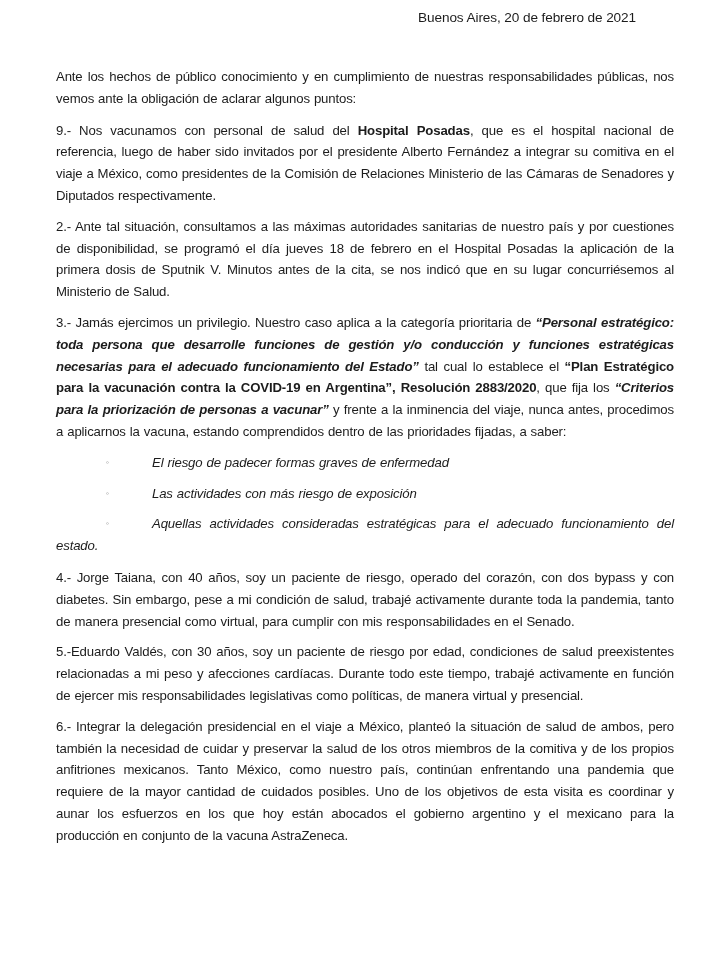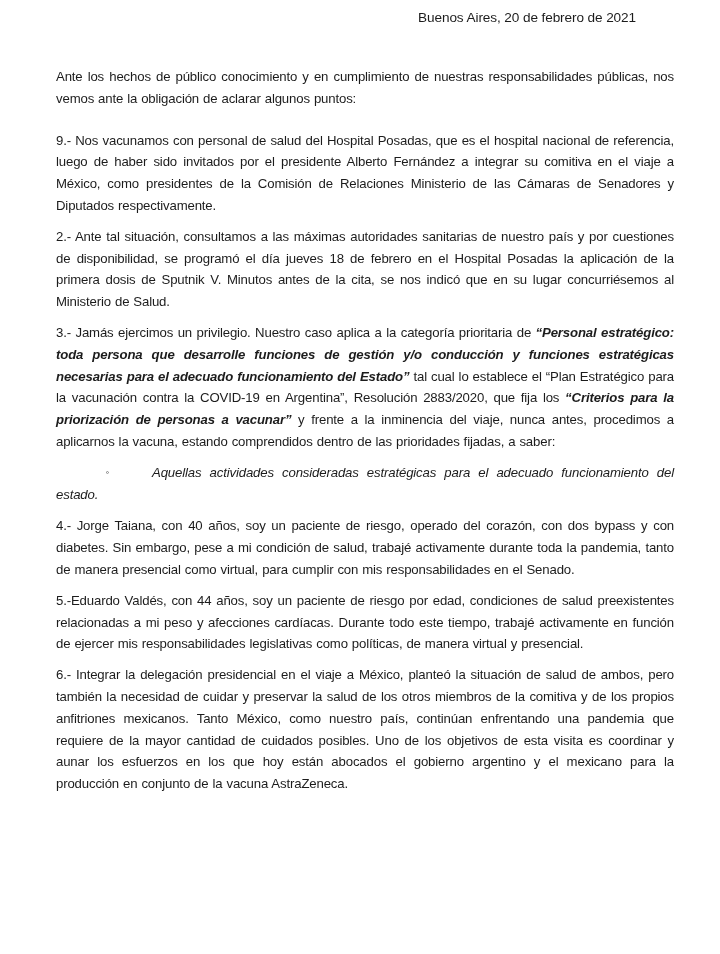--- a/index.html
+++ b/index.html
@@ -12,22 +12,22 @@
     }
     .date {
       position: absolute; top: 7px; right: 84px;
       font-size: 13.6px; letter-spacing: -0.1px;
     }
     .body-text {
       position: absolute; left: 56px; top: 66px; width: 618px;
       text-align: justify;
     }
     p { margin: 0 0 9px 0; }
-    .intro { margin-bottom: 20px; }
-    b { font-weight: normal; }
+    .intro { margin-bottom: 10px; }
+    b { font-weight: bold; }
     .bi { font-weight: bold; font-style: italic; }
     .bullets { margin: 0 0 0 0; padding: 0; list-style: none; }
     .bullets li {
       position: relative; padding-left: 96px; font-style: italic;
       margin-bottom: 9px;
     }
     .bullets li .dot {
       position: absolute; left: 50px; top: 0; font-style: normal;
       font-size: 8px; color: #777;
     }
@@ -44,22 +44,22 @@
   <div class="body-text">
     <p class="intro t">Ante los hechos de público conocimiento y en cumplimiento de nuestras responsabilidades públicas, nos vemos ante la obligación de aclarar algunos puntos:</p>
 
     <p class="t"><span>9.- Nos vacunamos con personal de salud del </span><b>Hospital Posadas</b><span>, que es el hospital nacional de referencia, luego de haber sido invitados por el presidente Alberto Fernández a integrar su comitiva en el viaje a México, como presidentes de la Comisión de Relaciones Ministerio de las Cámaras de Senadores y Diputados respectivamente.</span></p>
 
     <p class="t">2.- Ante tal situación, consultamos a las máximas autoridades sanitarias de nuestro país y por cuestiones de disponibilidad, se programó el día jueves 18 de febrero en el Hospital Posadas la aplicación de la primera dosis de Sputnik V. Minutos antes de la cita, se nos indicó que en su lugar concurriésemos al Ministerio de Salud.</p>
 
     <p class="t"><span>3.- Jamás ejercimos un privilegio. Nuestro caso aplica a la categoría prioritaria de </span><span class="bi">“Personal estratégico: toda persona que desarrolle funciones de gestión y/o conducción y funciones estratégicas necesarias para el adecuado funcionamiento del Estado”</span><span> tal cual lo establece el </span><b>“Plan Estratégico para la vacunación contra la COVID-19 en Argentina”, Resolución 2883/2020</b><span>, que fija los </span><span class="bi">“Criterios para la priorización de personas a vacunar”</span><span> y frente a la inminencia del viaje, nunca antes, procedimos a aplicarnos la vacuna, estando comprendidos dentro de las prioridades fijadas, a saber:</span></p>
 
     <ul class="bullets">
-      <li class="t"><span class="dot">◦</span></li>
-      <li class="t"><span class="dot">◦</span></li>
+      <li class="t"><span class="dot">◦</span><span>El riesgo de padecer formas graves de enfermedad</span></li>
+      <li class="t"><span class="dot">◦</span><span>Las actividades con más riesgo de exposición</span></li>
       <li class="t last"><span class="dot">◦</span><span>Aquellas actividades consideradas estratégicas para el adecuado funcionamiento del estado.</span></li>
     </ul>
 
     <p class="t">4.- Jorge Taiana, con 40 años, soy un paciente de riesgo, operado del corazón, con dos bypass y con diabetes. Sin embargo, pese a mi condición de salud, trabajé activamente durante toda la pandemia, tanto de manera presencial como virtual, para cumplir con mis responsabilidades en el Senado.</p>
-    <p class="t">5.-Eduardo Valdés, con 44 años, soy un paciente de riesgo por edad, condiciones de salud preexistentes relacionadas a mi peso y afecciones cardíacas. Durante todo este tiempo, trabajé activamente en función de ejercer mis responsabilidades legislativas como políticas, de manera virtual y presencial.</p>
+    <p class="t">5.-Eduardo Valdés, con 30 años, soy un paciente de riesgo por edad, condiciones de salud preexistentes relacionadas a mi peso y afecciones cardíacas. Durante todo este tiempo, trabajé activamente en función de ejercer mis responsabilidades legislativas como políticas, de manera virtual y presencial.</p>
     <p class="t">6.- Integrar la delegación presidencial en el viaje a México, planteó la situación de salud de ambos, pero también la necesidad de cuidar y preservar la salud de los otros miembros de la comitiva y de los propios anfitriones mexicanos. Tanto México, como nuestro país, continúan enfrentando una pandemia que requiere de la mayor cantidad de cuidados posibles. Uno de los objetivos de esta visita es coordinar y aunar los esfuerzos en los que hoy están abocados el gobierno argentino y el mexicano para la producción en conjunto de la vacuna AstraZeneca.</p>
   </div>
 </div>
 
 </body></html>

